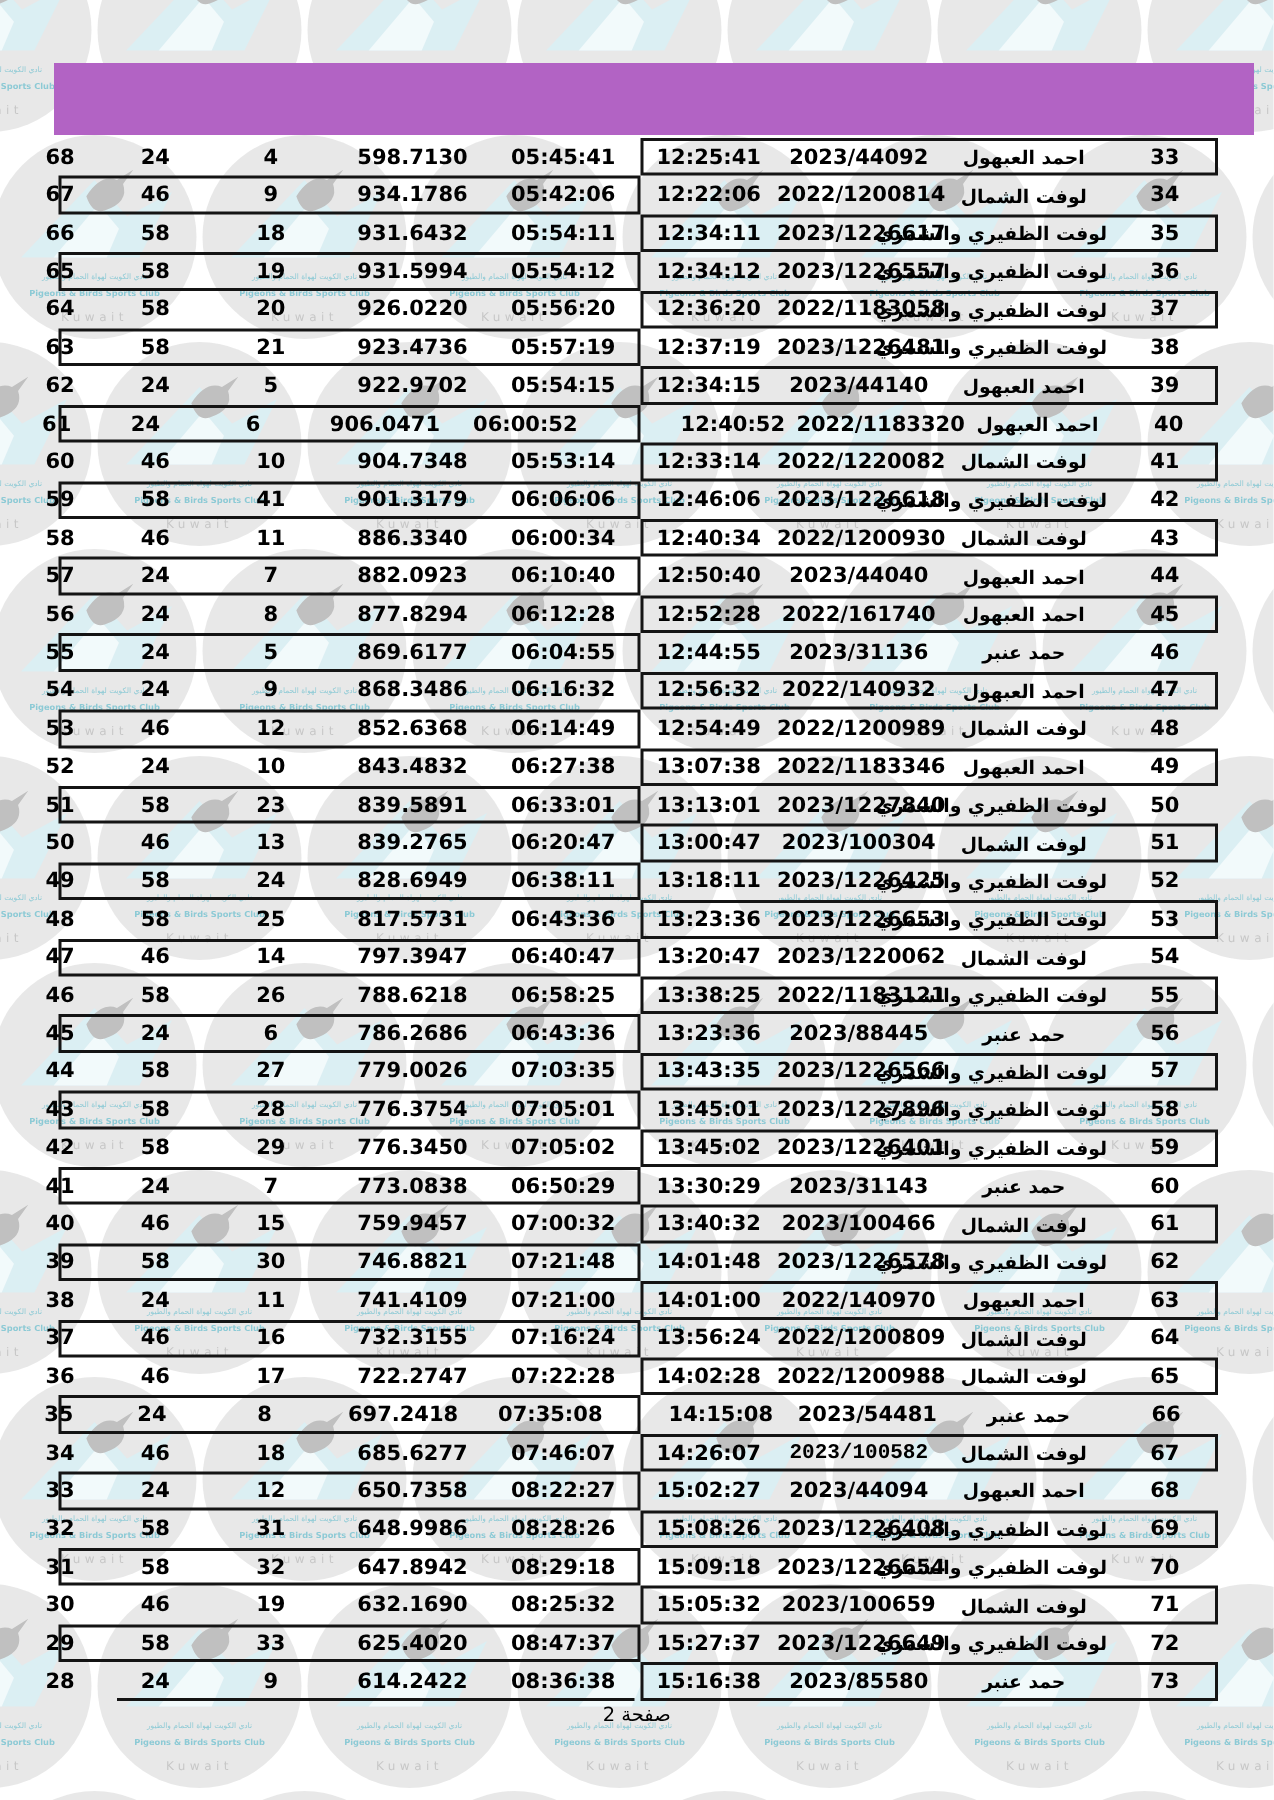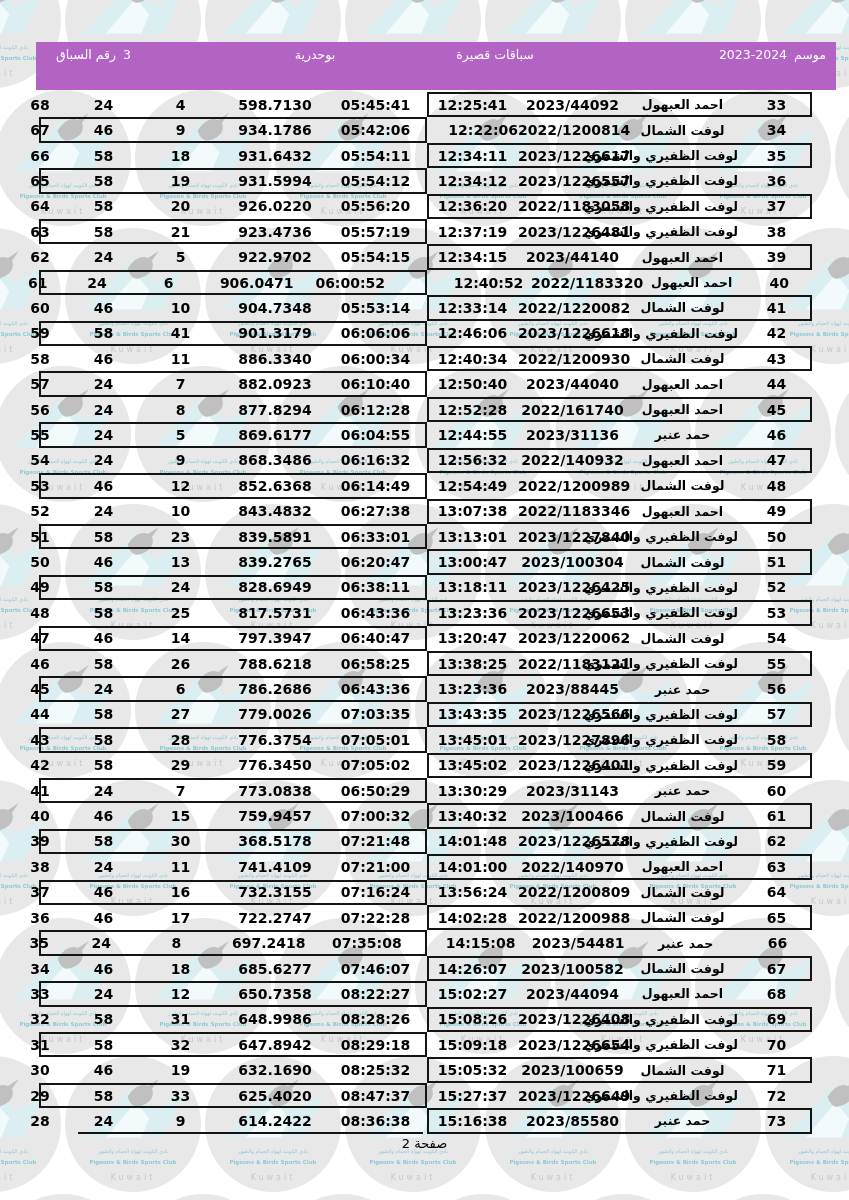--- a/index.html
+++ b/index.html
@@ -731,36 +731,20 @@
     <div class="wm-circle" style="left: 835px; top: 1194px;">
       <svg viewBox="0 0 100 100">
         <polygon points="14,60 50,22 66,40 88,28 72,60" fill="#bfe2ea"></polygon>
         <polygon points="30,60 52,34 62,46 56,60" fill="#e8f6f9"></polygon>
         <path d="M46 30 q7 -11 15 -8 l8 -5 -5 7 q3 9 -9 13 q-6 2 -9 -7 z" fill="#8d8d8d"></path>
       </svg>
     </div>
   </div>
 
 <div id="band">
-  <div id="band-row1">
-    <div class="pair" id="race-no-group">
-      <span>رقم السباق</span>
-      <span>3</span>
-    </div>
-    <div class="pair" id="location-group">
-      <span>بوحدرية</span>
-    </div>
-    <div class="pair" id="race-type-group">
-      <span>سباقات قصيرة</span>
-    </div>
-    <div class="pair" id="season-group">
-      <span>2023-2024</span>
-      <span>موسم</span>
-    </div>
-  </div>
 </div>
 
 <div id="table">
     <div class="row">
       <div class="boxR"></div>
       <div class="cell" dir="ltr" style="width: 64px;">68</div>
       <div class="cell" dir="ltr" style="width: 63px;">24</div>
       <div class="cell" dir="ltr" style="width: 91px;">4</div>
       <div class="cell" dir="ltr" style="width: 98px;">598.7130</div>
       <div class="cell" dir="ltr" style="width: 103px;">05:45:41</div>
@@ -769,21 +753,21 @@
       <div class="cell name" dir="rtl" style="width: 111px;">احمد العبهول</div>
       <div class="cell" dir="ltr" style="width: 77px;">33</div>
     </div>
     <div class="row">
       <div class="boxL"></div>
       <div class="cell" dir="ltr" style="width: 64px;">67</div>
       <div class="cell" dir="ltr" style="width: 63px;">46</div>
       <div class="cell" dir="ltr" style="width: 91px;">9</div>
       <div class="cell" dir="ltr" style="width: 98px;">934.1786</div>
       <div class="cell" dir="ltr" style="width: 103px;">05:42:06</div>
-      <div class="cell" dir="ltr" style="width: 91px; text-align: right;">12:22:06</div>
+      <div class="cell" dir="ltr" style="width: 91px;">12:22:06</div>
       <div class="cell" dir="ltr" style="width: 109px;">2022/1200814</div>
       <div class="cell name" dir="rtl" style="width: 111px;">لوفت الشمال</div>
       <div class="cell" dir="ltr" style="width: 77px;">34</div>
     </div>
     <div class="row">
       <div class="boxR"></div>
       <div class="cell" dir="ltr" style="width: 64px;">66</div>
       <div class="cell" dir="ltr" style="width: 63px;">58</div>
       <div class="cell" dir="ltr" style="width: 91px;">18</div>
       <div class="cell" dir="ltr" style="width: 98px;">931.6432</div>
@@ -1103,21 +1087,21 @@
       <div class="cell" dir="ltr" style="width: 91px;">13:40:32</div>
       <div class="cell" dir="ltr" style="width: 109px;">2023/100466</div>
       <div class="cell name" dir="rtl" style="width: 111px;">لوفت الشمال</div>
       <div class="cell" dir="ltr" style="width: 77px;">61</div>
     </div>
     <div class="row">
       <div class="boxL"></div>
       <div class="cell" dir="ltr" style="width: 64px;">39</div>
       <div class="cell" dir="ltr" style="width: 63px;">58</div>
       <div class="cell" dir="ltr" style="width: 91px;">30</div>
-      <div class="cell" dir="ltr" style="width: 98px;">368.5178</div>
+      <div class="cell" dir="ltr" style="width: 98px;">746.8821</div>
       <div class="cell" dir="ltr" style="width: 103px;">07:21:48</div>
       <div class="cell" dir="ltr" style="width: 91px;">14:01:48</div>
       <div class="cell" dir="ltr" style="width: 109px;">2023/1226578</div>
       <div class="cell name" dir="rtl" style="width: 111px;">لوفت الظفيري والشمري</div>
       <div class="cell" dir="ltr" style="width: 77px;">62</div>
     </div>
     <div class="row">
       <div class="boxR"></div>
       <div class="cell" dir="ltr" style="width: 64px;">38</div>
       <div class="cell" dir="ltr" style="width: 63px;">24</div>
@@ -1166,21 +1150,21 @@
       <div class="cell" dir="ltr" style="width: 77px;">66</div>
     </div>
     <div class="row">
       <div class="boxR"></div>
       <div class="cell" dir="ltr" style="width: 64px;">34</div>
       <div class="cell" dir="ltr" style="width: 63px;">46</div>
       <div class="cell" dir="ltr" style="width: 91px;">18</div>
       <div class="cell" dir="ltr" style="width: 98px;">685.6277</div>
       <div class="cell" dir="ltr" style="width: 103px;">07:46:07</div>
       <div class="cell" dir="ltr" style="width: 91px;">14:26:07</div>
-      <div class="cell" dir="ltr" style="width: 109px;">2023/100582</div>
+      <div class="cell" dir="ltr" style="width: 109px; font-family: Liberation Mono, monospace;">2023/100582</div>
       <div class="cell name" dir="rtl" style="width: 111px;">لوفت الشمال</div>
       <div class="cell" dir="ltr" style="width: 77px;">67</div>
     </div>
     <div class="row">
       <div class="boxL"></div>
       <div class="cell" dir="ltr" style="width: 64px;">33</div>
       <div class="cell" dir="ltr" style="width: 63px;">24</div>
       <div class="cell" dir="ltr" style="width: 91px;">12</div>
       <div class="cell" dir="ltr" style="width: 98px;">650.7358</div>
       <div class="cell" dir="ltr" style="width: 103px;">08:22:27</div>

